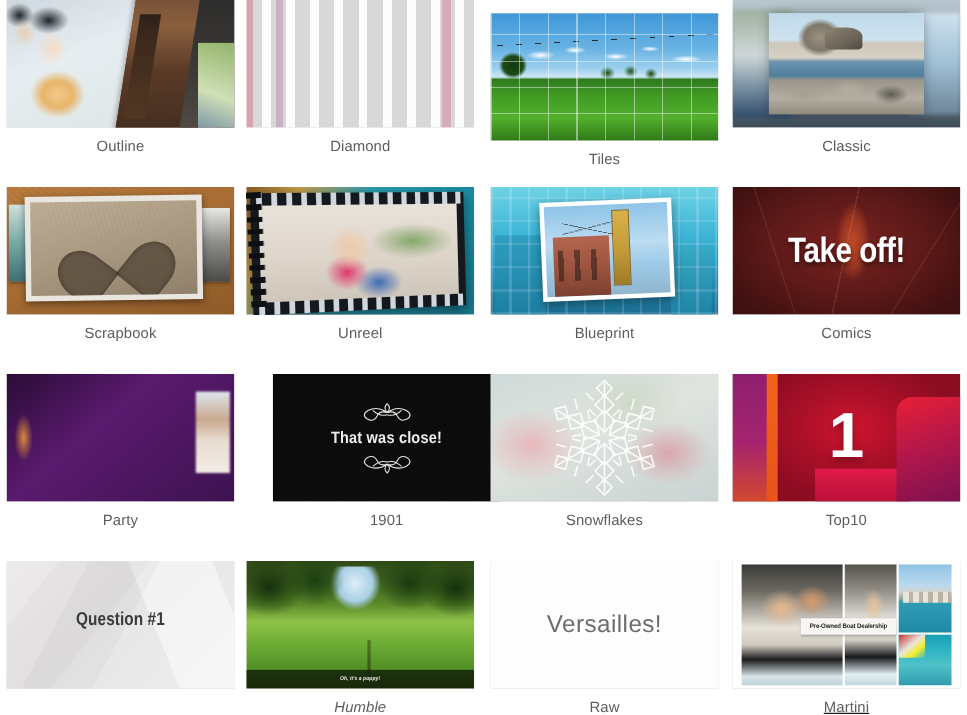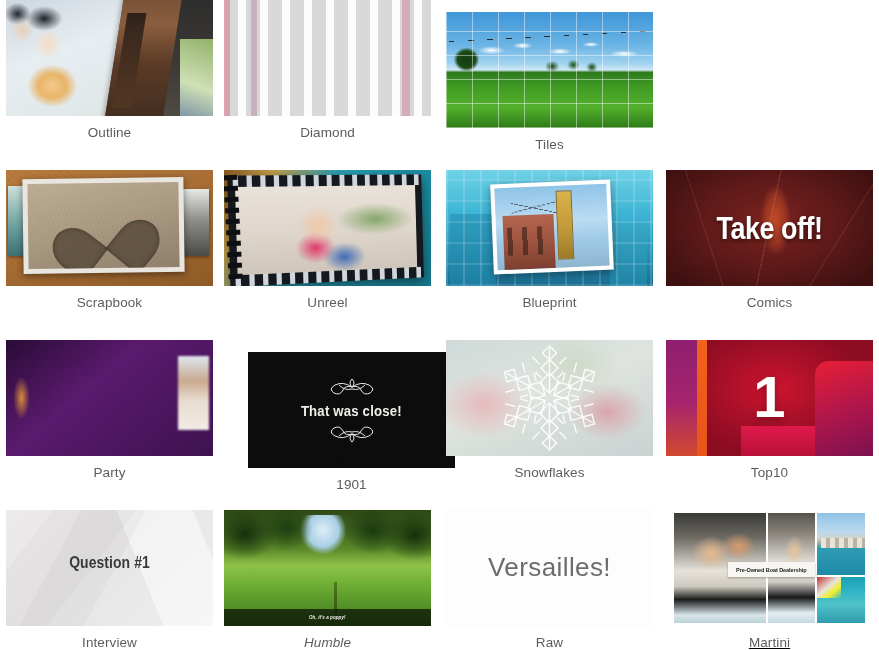--- a/index.html
+++ b/index.html
@@ -397,21 +397,21 @@
     display:flex; align-items:center; justify-content:center;
   }
   .humble-caption span { color:#f0f0e8; font-size:5px; font-weight:bold;
     font-family:"Liberation Sans Narrow","Liberation Sans",sans-serif;
     letter-spacing:.1px; white-space:nowrap; transform: scaleX(.9);
   }
 
   
   .raw-bg { background:#fdfdfd; }
   .raw-text { left:0; right:0; top:50%; transform: translateY(-52%);
-    text-align:center; color:#6c6c6c; font-size:26px; font-weight:300;
+    text-align:center; color:#6c6c6c; font-size:22px; font-weight:300;
     letter-spacing:.4px;
   }
 
   
   .mart-bg { background:#ffffff; }
   .mart-grid { left:4%; top:3%; width:92%; height:94%;
     display:grid; grid-template-columns: 48% 25% 27%;
     grid-template-rows: 56% 44%; gap:2px; overflow:hidden;
   }
   .mp { position:relative; overflow:hidden; }
@@ -474,20 +474,32 @@
       <div class="l fill tiles-bg"></div>
       <div class="l fill tiles-clouds"></div>
       <div class="l tiles-tree"></div>
       <div class="l tiles-palms"></div>
       <div class="l tiles-wire"></div>
       <div class="l fill tiles-grid"></div>
     </div>
     <div class="label">Tiles</div>
   </div>
 
+  <div class="cell" style="left:666px; top:0px;">
+    <div class="thumb">
+      <div class="l fill cls-bg"></div>
+      <div class="l cls-side-l"></div>
+      <div class="l cls-side-r"></div>
+      <div class="l cls-main">
+        <div class="l cls-rock"></div>
+        <div class="l cls-rocks2"></div>
+      </div>
+    </div>
+    <div class="label">Classic</div>
+  </div>
 
   <div class="cell" style="left:6px;  top:170px;">
     <div class="thumb">
       <div class="l fill scrap-bg"></div>
       <div class="l scrap-l"></div>
       <div class="l scrap-r"></div>
       <div class="l scrap-main">
         <div class="scrap-photo">
           <div class="heart"></div>
         </div>
@@ -539,21 +551,21 @@
   <div class="cell" style="left:6px;  top:340px;">
     <div class="thumb">
       <div class="l fill party-bg"></div>
       <div class="l party-glow"></div>
       <div class="l party-main"></div>
       <div class="l party-person"></div>
     </div>
     <div class="label">Party</div>
   </div>
 
-  <div class="cell" style="left:224px; top:352px;padding-left:24px;">
+  <div class="cell" style="left:224px; top:340px;padding-left:24px;">
     <div class="thumb">
       <div class="l fill n1901-bg"></div>
       <div class="l n1901-stage">
         <svg class="flourish" width="78" height="22" viewBox="0 0 78 22">
           <g fill="none" stroke="#e8e6e2" stroke-width="1">
             <path d="M39 2 q4 4 0 8 q-4 -4 0 -8z"></path>
             <path d="M39 10 q-9 -6 -17 -2 q-7 4 -1 8 q6 3 9 -3 q2 -5 9 -3z"></path>
             <path d="M39 10 q9 -6 17 -2 q7 4 1 8 q-6 3 -9 -3 q-2 -5 -9 -3z"></path>
             <path d="M26 8 q6 6 13 4"></path>
             <path d="M52 8 q-6 6 -13 4"></path>
@@ -609,21 +621,20 @@
     </div>
     <div class="label">Top10</div>
   </div>
 
   <div class="cell" style="left:6px;  top:510px;">
     <div class="thumb">
       <div class="l fill intv-bg"></div>
       <div class="l fill intv-facets"></div>
       <div class="l intv-text">Question #1</div>
     </div>
-    <div class="label">Interview</div>
   </div>
 
   <div class="cell" style="left:224px; top:510px;font-style:italic;">
     <div class="thumb">
       <div class="l fill humble-bg"></div>
       <div class="l humble-sky"></div>
       <div class="l humble-trees"></div>
       <div class="l humble-stem"></div>
       <div class="l humble-poppy"></div>
       <div class="l humble-caption">

